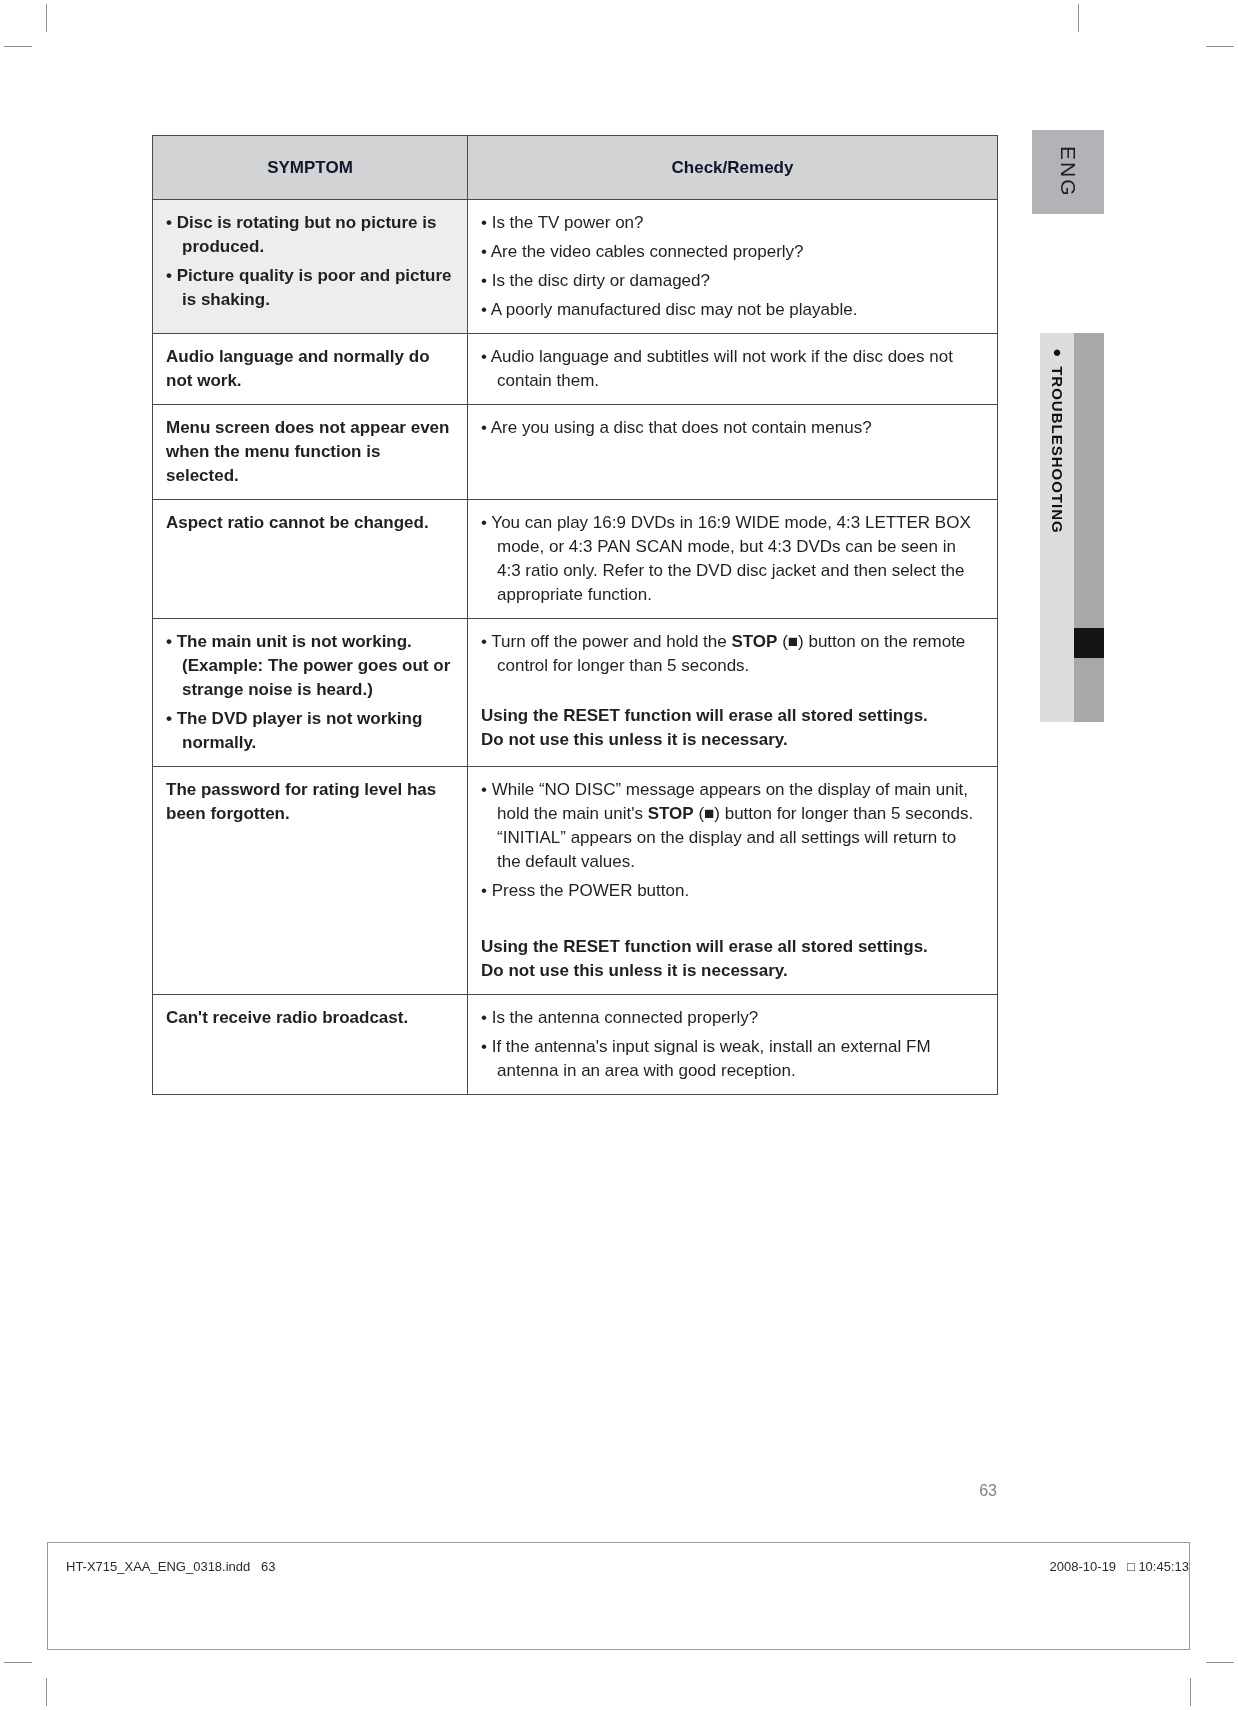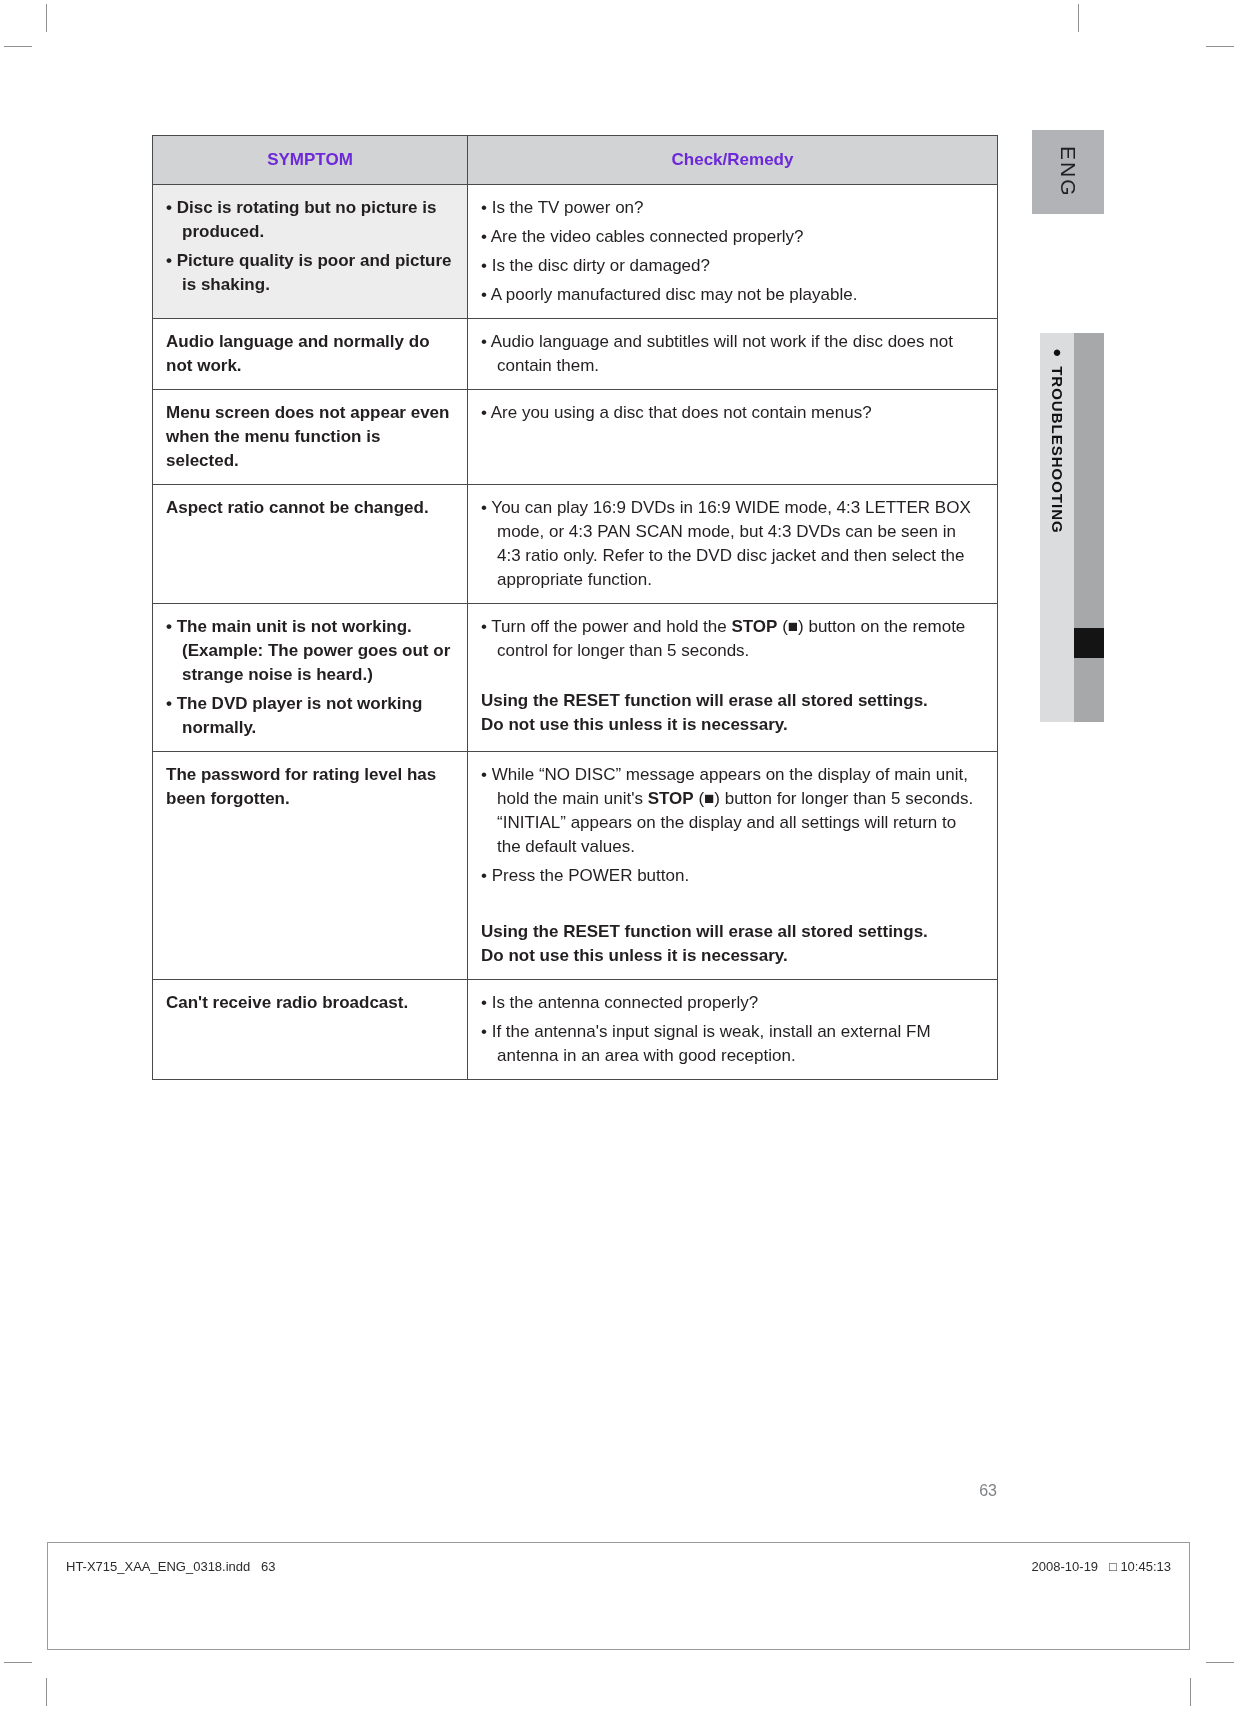--- a/index.html
+++ b/index.html
@@ -19,23 +19,23 @@
   
   .tbl {
     position:absolute; left:152px; top:135px;
     width:845px;
     border-collapse:collapse; table-layout:fixed;
     font-size:17px; line-height:24px; color:#231f20;
   }
   .tbl th, .tbl td { border:1px solid #4a4a4c; }
   .tbl th {
     background:#d2d3d5;
-    height:49px;
+    height:64px;
     text-align:center; vertical-align:middle;
-    font-weight:bold; font-size:17px; color:#6d28d9;
+    font-weight:bold; font-size:17px; color:#0f172a;
   }
   .tbl td { vertical-align:top; padding:11px 13px; text-align:left; }
   td.sym { font-weight:bold; }
   td.sym.shaded { background:#ededee; }
   .bl { padding-left:16px; text-indent:-16px; margin-bottom:5px; }
   .bl:last-child { margin-bottom:0; }
   .note { font-weight:bold; margin-top:26px; }
   .note-lg { margin-top:32px; }
   .h-r1 td { height:97px; }
   .h-r2 td { height:62px; }
@@ -84,21 +84,21 @@
     text-align:right;
     font-size:16px; color:#7f8285;
   }
 
   
   .slug {
     position:absolute; left:47px; top:1542px;
     width:1143px; height:108px;
     border:1px solid #9a9a9a;
     display:flex; justify-content:space-between; align-items:flex-start;
-    padding:16px 18px 0 18px;
+    padding:16px 0 0 18px;
     font-size:13px; color:#2b2b2b;
   }
   .slug span { white-space:pre; }
 </style>
 </head>
 <body>
 
 <div class="page">
 
   <div class="crop" style="left:46px;top:4px;width:1px;height:28px;"></div>

